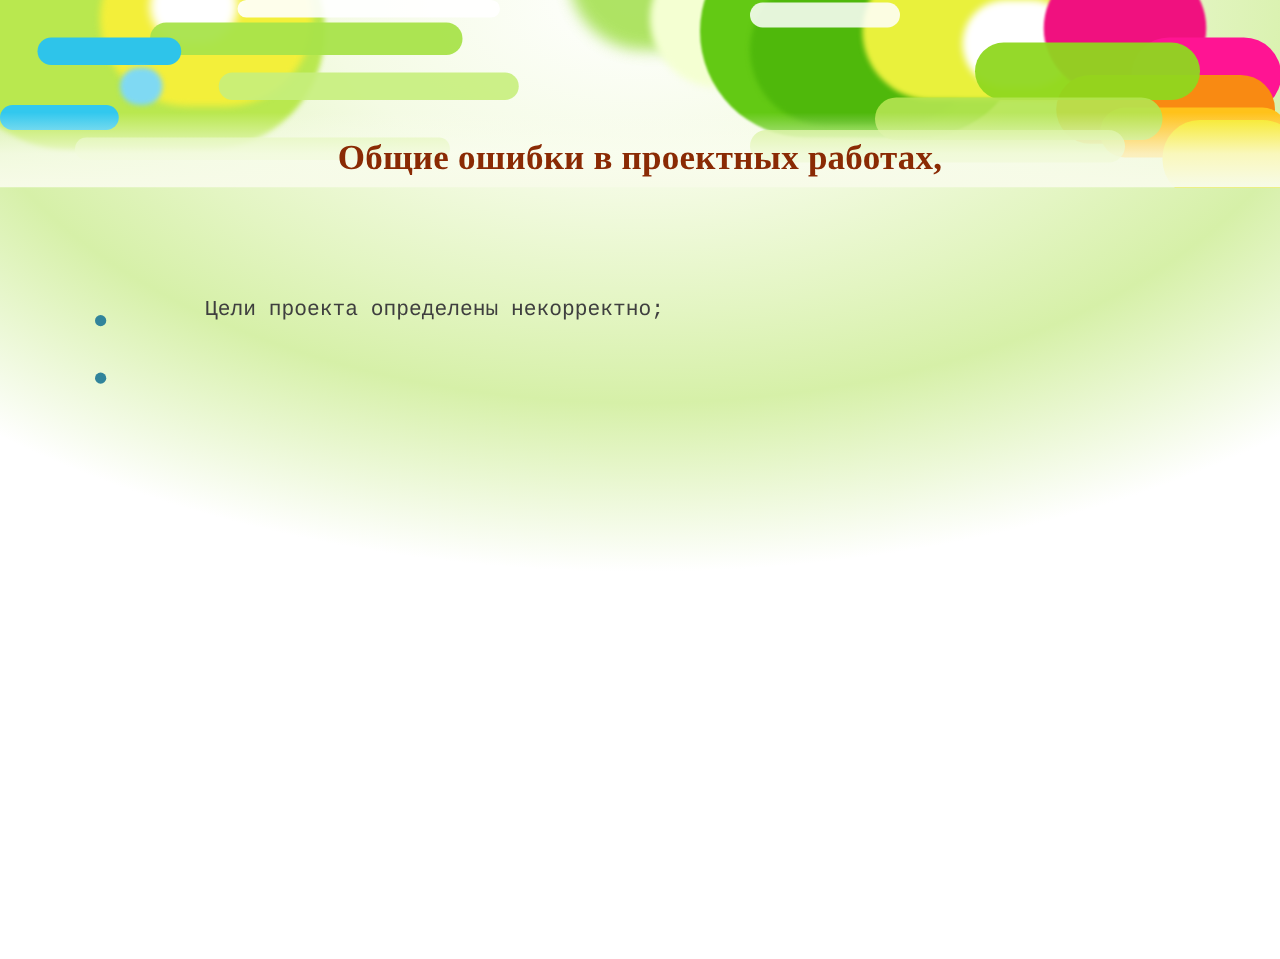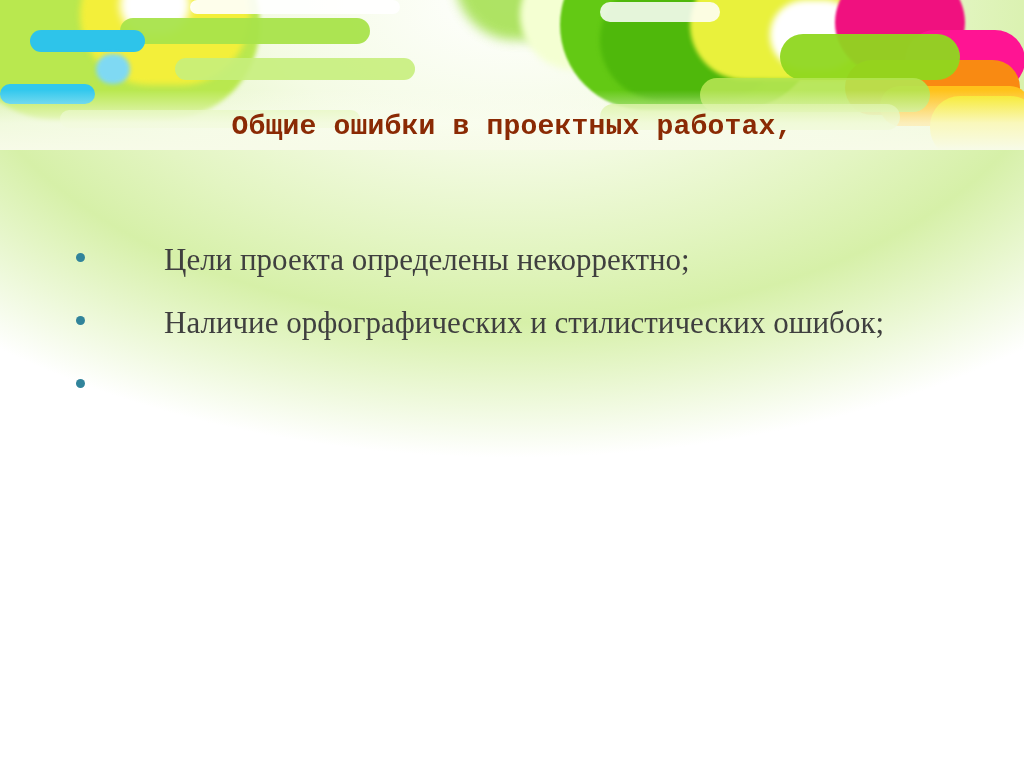--- a/index.html
+++ b/index.html
@@ -63,21 +63,21 @@
   .b-white-r      { left: 600px;  top: 2px;    width: 120px; height: 20px;  background: #ffffff; border-radius: 12px; opacity: .85; }
   .b-green-dark   { left: 455px;  top: -80px;  width: 150px; height: 120px; background: #9bdd3e; filter: blur(6px); opacity:.8; }
 
   
   .title-block {
     position: absolute;
     top: 108px;
     left: 0;
     width: 1024px;
     text-align: center;
-    font-family: Liberation Mono, monospace;
+    font-family: Liberation Serif, serif;
     font-weight: bold;
     font-size: 28px;
     line-height: 1.35;
     color: #8a2a04;
     letter-spacing: .2px;
   }
   .title-line { display: block; }
 
   
   .content {
@@ -101,22 +101,22 @@
   }
   .bullet-dot span {
     display: inline-block;
     width: 9px;
     height: 9px;
     border-radius: 50%;
     background: #31849b;
   }
   .bullet-text {
     flex: 1 1 auto;
-    font-family: Liberation Serif, serif;
-    font-size: 31px;
+    font-family: Liberation Mono, monospace;
+    font-size: 17px;
     line-height: 1.52;
     color: #3f3f3f;
     text-align: justify;
     padding-right: 24px;
   }
   .bullet-text.nojustify { text-align: left; }
 </style>
 </head>
 <body>
 
@@ -157,23 +157,19 @@
   </div>
 
   <div class="content">
 
     <div class="bullet-row">
       <div class="bullet-dot"><span></span></div>
       <div class="bullet-text nojustify">Цели проекта определены некорректно;</div>
     </div>
 
 
-    <div class="bullet-row">
-      <div class="bullet-dot"><span></span></div>
-      <div class="bullet-text">Наличие орфографических и стилистических ошибок;</div>
-    </div>
 
     <div class="bullet-row">
       <div class="bullet-dot"><span></span></div>
     </div>
 
   </div>
 </div>
 
 </body></html>

